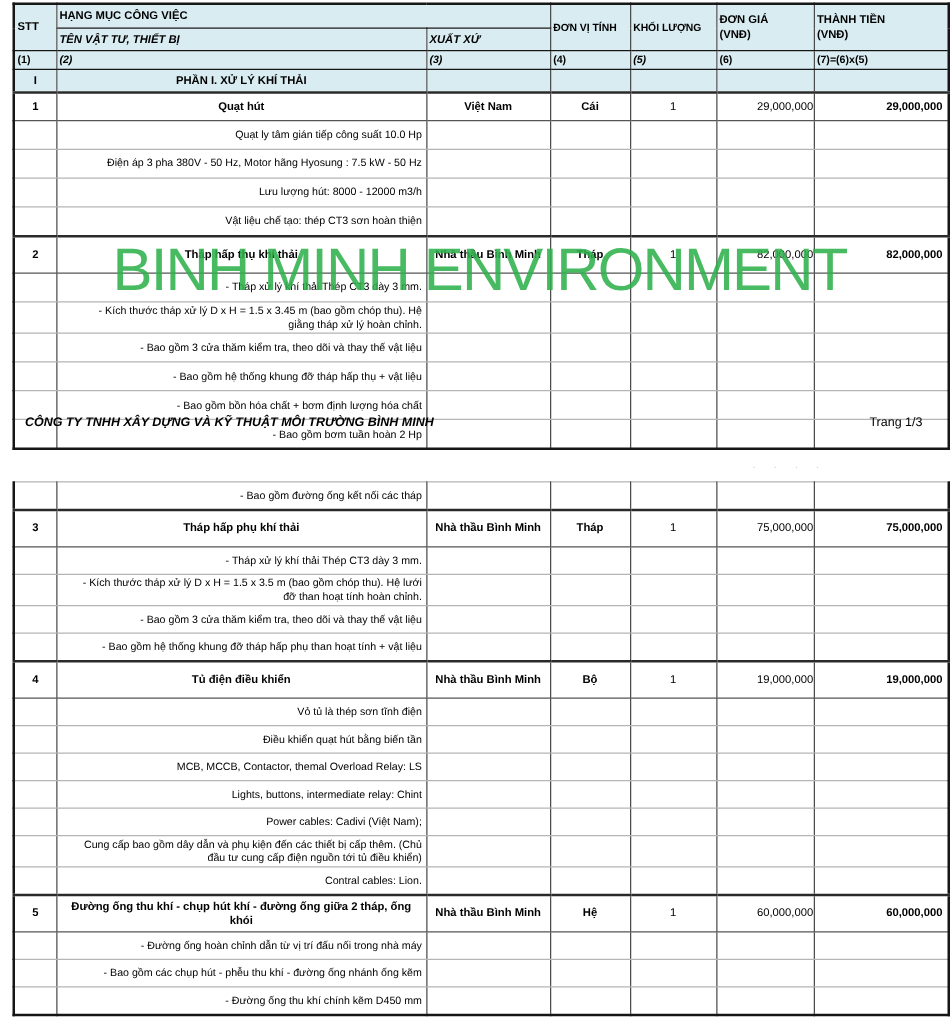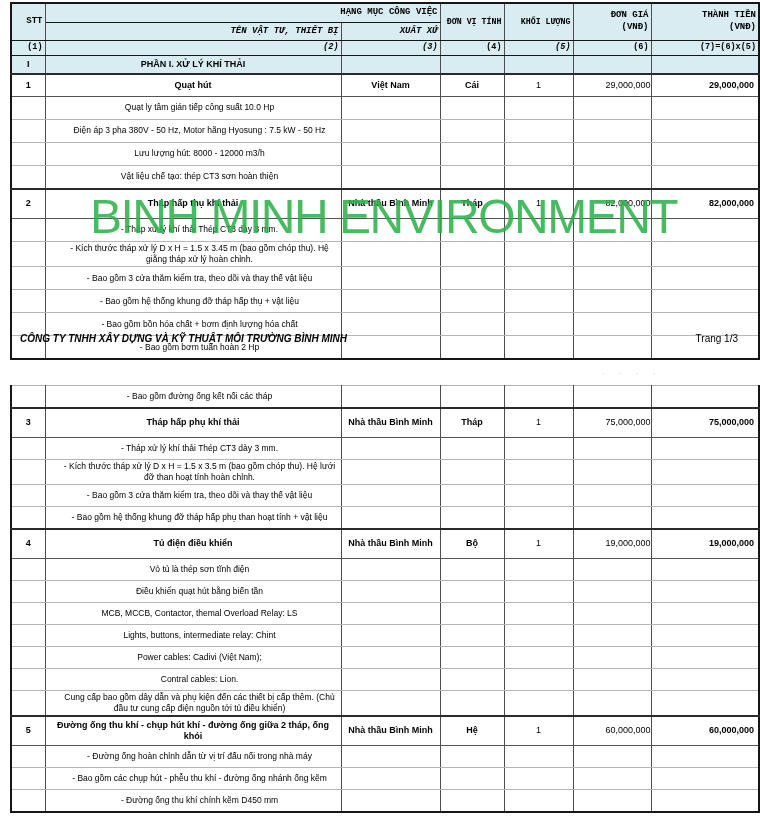--- a/index.html
+++ b/index.html
@@ -5,37 +5,37 @@
   html,body{margin:0;padding:0;}
   body{
     width:760px;height:817px;overflow:hidden;background:#ffffff;
     font-family:"Liberation Sans", sans-serif;color:#000;position:relative;
   }
   .sheet{position:absolute;inset:0;}
   table{border-collapse:collapse;table-layout:fixed;width:748px;background:#fff;}
   #t1{position:absolute;top:2px;left:10px;border:2px solid #161616;}
   #t2{position:absolute;top:385px;left:10px;border:2px solid #161616;border-top:1px solid #bdbdbd;}
   td,th{border:1px solid #4d4d4d;overflow:hidden;padding:1px 3px;font-size:8.5px;line-height:1.3;vertical-align:middle;}
-  thead th{background:#d8ecf2;font-weight:bold;font-size:9px;text-align:right;padding:1px 2px;font-family:Liberation Mono, monospace;}
+  thead th{background:#d8ecf2;font-weight:bold;font-size:9px;text-align:left;padding:1px 2px;}
   th.ital{font-style:italic;}
   th.pre{white-space:pre-line;}
   th.nowrap{white-space:nowrap;font-size:8.3px;}
   tr.hr1 th{height:16px;border-bottom-color:#161616;}
   tr.hr2 th{height:15px;border-bottom-color:#161616;}
   tr.nums th{height:12px;font-size:8.5px;border-bottom-color:#161616;}
   tr.section td{background:#d8ecf2;font-weight:bold;text-align:center;height:15px;font-size:9px;border-bottom:1px solid #161616;}
   tr.item-row td{border-top:2px solid #2a2a2a;border-bottom:1px solid #555;font-size:9px;}
   tr.detail-row td{border-top:1px solid #b5b5b5;border-bottom:1px solid #b5b5b5;}
   #t1 tr.item-row td{height:19px;}
   #t1 tr.item-row.tall td{height:26px;}
   #t1 tr.detail-row td{height:20px;}
   #t2 tr.item-row td{height:26px;}
   #t2 tr.detail-row td{height:19px;}
   td.c{text-align:center;}
-  td.l{text-align:center;padding-left:16px;}
+  td.l{text-align:right;padding-left:16px;}
   td.r{text-align:right;padding-right:4px;padding-left:32px;}
   td.b{font-weight:bold;}
   .footer{
     position:absolute;top:333px;left:20px;width:718px;
     display:flex;justify-content:space-between;align-items:baseline;
   }
   .footer .company{font-weight:bold;font-style:italic;font-size:10px;}
   .footer .pageno{font-size:10px;}
   .faint{position:absolute;top:369px;left:602px;color:#c6c6c6;font-size:8px;letter-spacing:6px;}
   .watermark{
@@ -326,30 +326,30 @@
           <td></td>
           <td class="l">Power cables: Cadivi (Việt Nam);</td>
           <td></td>
           <td></td>
           <td></td>
           <td></td>
           <td></td>
         </tr>
         <tr class="detail-row">
           <td></td>
+          <td class="l">Cung cấp bao gồm dây dẫn và phụ kiện đến các thiết bị cấp thêm. (Chủ đầu tư cung cấp điện nguồn tới tủ điều khiển)</td>
+          <td></td>
+          <td></td>
+          <td></td>
+          <td></td>
+          <td></td>
+        </tr>
+        <tr class="detail-row">
+          <td></td>
           <td class="l">Contral cables: Lion.</td>
-          <td></td>
-          <td></td>
-          <td></td>
-          <td></td>
-          <td></td>
-        </tr>
-        <tr class="detail-row">
-          <td></td>
-          <td class="l">Cung cấp bao gồm dây dẫn và phụ kiện đến các thiết bị cấp thêm. (Chủ đầu tư cung cấp điện nguồn tới tủ điều khiển)</td>
           <td></td>
           <td></td>
           <td></td>
           <td></td>
           <td></td>
         </tr>
         <tr class="item-row tall">
           <td class="c b">5</td>
           <td class="c b">Đường ống thu khí - chụp hút khí - đường ống giữa 2 tháp, ống khói</td>
           <td class="c b">Nhà thầu Bình Minh</td>

